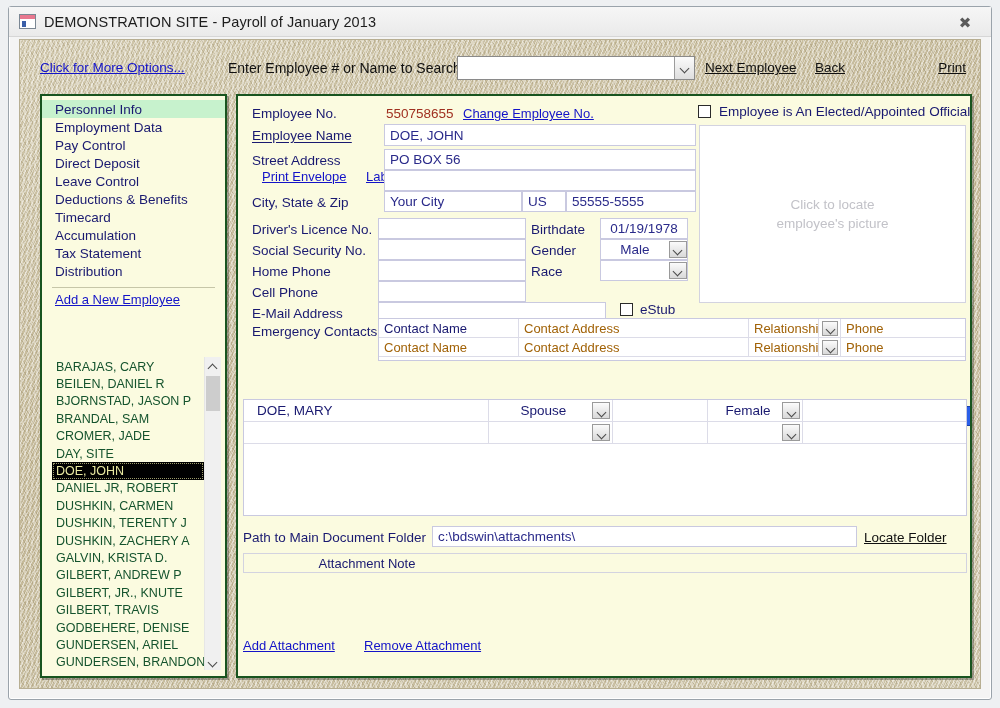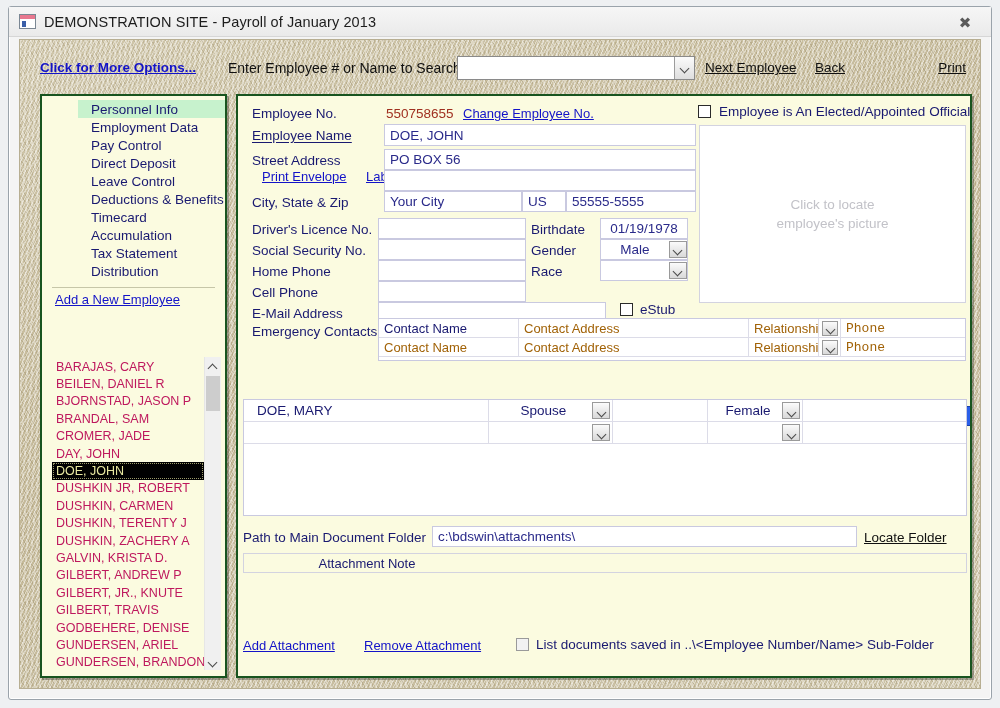--- a/index.html
+++ b/index.html
@@ -81,21 +81,21 @@
   
   .toolbar {
     position: absolute; left: 0; top: 0;
     width: 100%; height: 48px;
   }
   .lnk {
     color: #1313c8; text-decoration: underline;
     font-size: 13px; cursor: pointer; white-space: nowrap;
   }
   .lnk-dark { color: #101010; text-decoration: underline; font-size: 13.5px; cursor: pointer; white-space: nowrap;}
-  .more-options { position: absolute; left: 20px; top: 20px; font-size: 13.5px; font-weight: bold; }
+  .more-options { position: absolute; left: 20px; top: 20px; font-size: 13.5px; }
   .search-label {
     position: absolute; left: 208px; top: 20px;
     font-size: 14px; color: #101010; white-space: nowrap;
   }
   .search-wrap {
     position: absolute; left: 437px; top: 16px;
     width: 238px; height: 24px;
     background: #ffffff;
     border: 1px solid #8a8a8a;
     display: flex;
@@ -127,21 +127,21 @@
 
   
   .leftpanel {
     position: absolute; left: 20px; top: 54px;
     width: 187px; height: 584px;
     background: #fbfbe0;
     border: 2px solid #18541f;
     box-shadow: 2px 2px 0 rgba(0,0,0,.28);
     overflow: hidden;
   }
-  .nav-list { padding: 4px 0 0 0; margin-left: 36px; }
+  .nav-list { padding: 4px 0 0 0; }
   .nav-item {
     font-size: 13.5px; color: #191970;
     padding: 1.5px 0 1.5px 13px;
     white-space: nowrap;
   }
   .nav-item.selected { background: #c7f2cd; }
   .nav-divider {
     margin: 7px 10px 4px 10px; height: 1px;
     background: #c6c6a8;
   }
@@ -151,21 +151,21 @@
   .emp-listbox {
     position: absolute; left: 10px; top: 261px;
     width: 169px; height: 313px;
     background: #fbfbe0;
     display: flex;
   }
   .emp-names {
     flex: 1; overflow: hidden; padding-top: 1px;
   }
   .emp-name {
-    font-size: 12.5px; color: #be185d;
+    font-size: 12.5px; color: #14532d;
     padding: 0.5px 2px 0.5px 4px;
     white-space: nowrap; line-height: 16.4px;
   }
   .emp-name.sel {
     background: #000000; color: #e8e8a0;
     outline: 1px dotted #9a9a6a; outline-offset: -2px;
   }
   .scrollbar {
     width: 17px; flex: 0 0 auto;
     background: #f0f0f0;
@@ -269,21 +269,21 @@
     border: 1px solid #c9c9e0; background: #ffffff;
   }
   .ec-row { display: flex; height: 19px; }
   .ec-cell {
     border-right: 1px solid #dcdce8;
     border-bottom: 1px solid #dcdce8;
     font-size: 13px; display: flex; align-items: center;
     padding: 0 5px; color: #a16207; overflow: hidden; white-space: nowrap;
   }
   .ec-cell.active { color: #191970; }
-  .ec-cell:last-child { border-right: none; font-family: Liberation Mono, monospace; }
+  .ec-cell:last-child { border-right: none; }
 
   
   .att-head {
     position: absolute;
     display: flex; border: 1px solid #d3d3e0;
     background: #fbfbe0;
     font-size: 13px; color: #191970;
   }
   .att-head div {
     display: flex; align-items: center; justify-content: center;
@@ -338,23 +338,23 @@
         <div class="nav-divider"></div>
         <div class="add-new"><span class="lnk">Add a New Employee</span></div>
 
         <div class="emp-listbox">
           <div class="emp-names">
             <div class="emp-name">BARAJAS, CARY</div>
             <div class="emp-name">BEILEN, DANIEL R</div>
             <div class="emp-name">BJORNSTAD, JASON P</div>
             <div class="emp-name">BRANDAL, SAM</div>
             <div class="emp-name">CROMER, JADE</div>
-            <div class="emp-name">DAY, JOHN</div>
+            <div class="emp-name">DAY, SITE</div>
             <div class="emp-name sel">DOE, JOHN</div>
-            <div class="emp-name">DUSHKIN JR, ROBERT</div>
+            <div class="emp-name">DANIEL JR, ROBERT</div>
             <div class="emp-name">DUSHKIN, CARMEN</div>
             <div class="emp-name">DUSHKIN, TERENTY J</div>
             <div class="emp-name">DUSHKIN, ZACHERY A</div>
             <div class="emp-name">GALVIN, KRISTA D.</div>
             <div class="emp-name">GILBERT, ANDREW P</div>
             <div class="emp-name">GILBERT, JR., KNUTE</div>
             <div class="emp-name">GILBERT, TRAVIS</div>
             <div class="emp-name">GODBEHERE, DENISE</div>
             <div class="emp-name">GUNDERSEN, ARIEL</div>
             <div class="emp-name">GUNDERSEN, BRANDON</div>
@@ -539,21 +539,17 @@
           </div>
         <span class="lnk-dark" style="position:absolute;left:626px;top:434px;">Locate Folder</span>
 
         <div class="att-head" style="left:5px;top:457px;width:724px;height:20px;justify-content:space-between;">
           <div style="width:246px;">Attachment Note</div>
         </div>
         <div class="att-list" style="left:5px;top:477px;width:724px;height:58px;"></div>
 
         <span class="lnk" style="position:absolute;left:5px;top:542px;">Add Attachment</span>
         <span class="lnk" style="position:absolute;left:126px;top:542px;">Remove Attachment</span>
-        <div style="position:absolute;left:278px;top:541px;display:flex;align-items:center;gap:7px;">
-          <span class="cb cb-gray"></span>
-          <span class="lbl">List documents saved in ..\&lt;Employee Number/Name&gt; Sub-Folder</span>
-        </div>
 
       </div>
     </div>
   </div>
 </div>
 
 </body></html>

